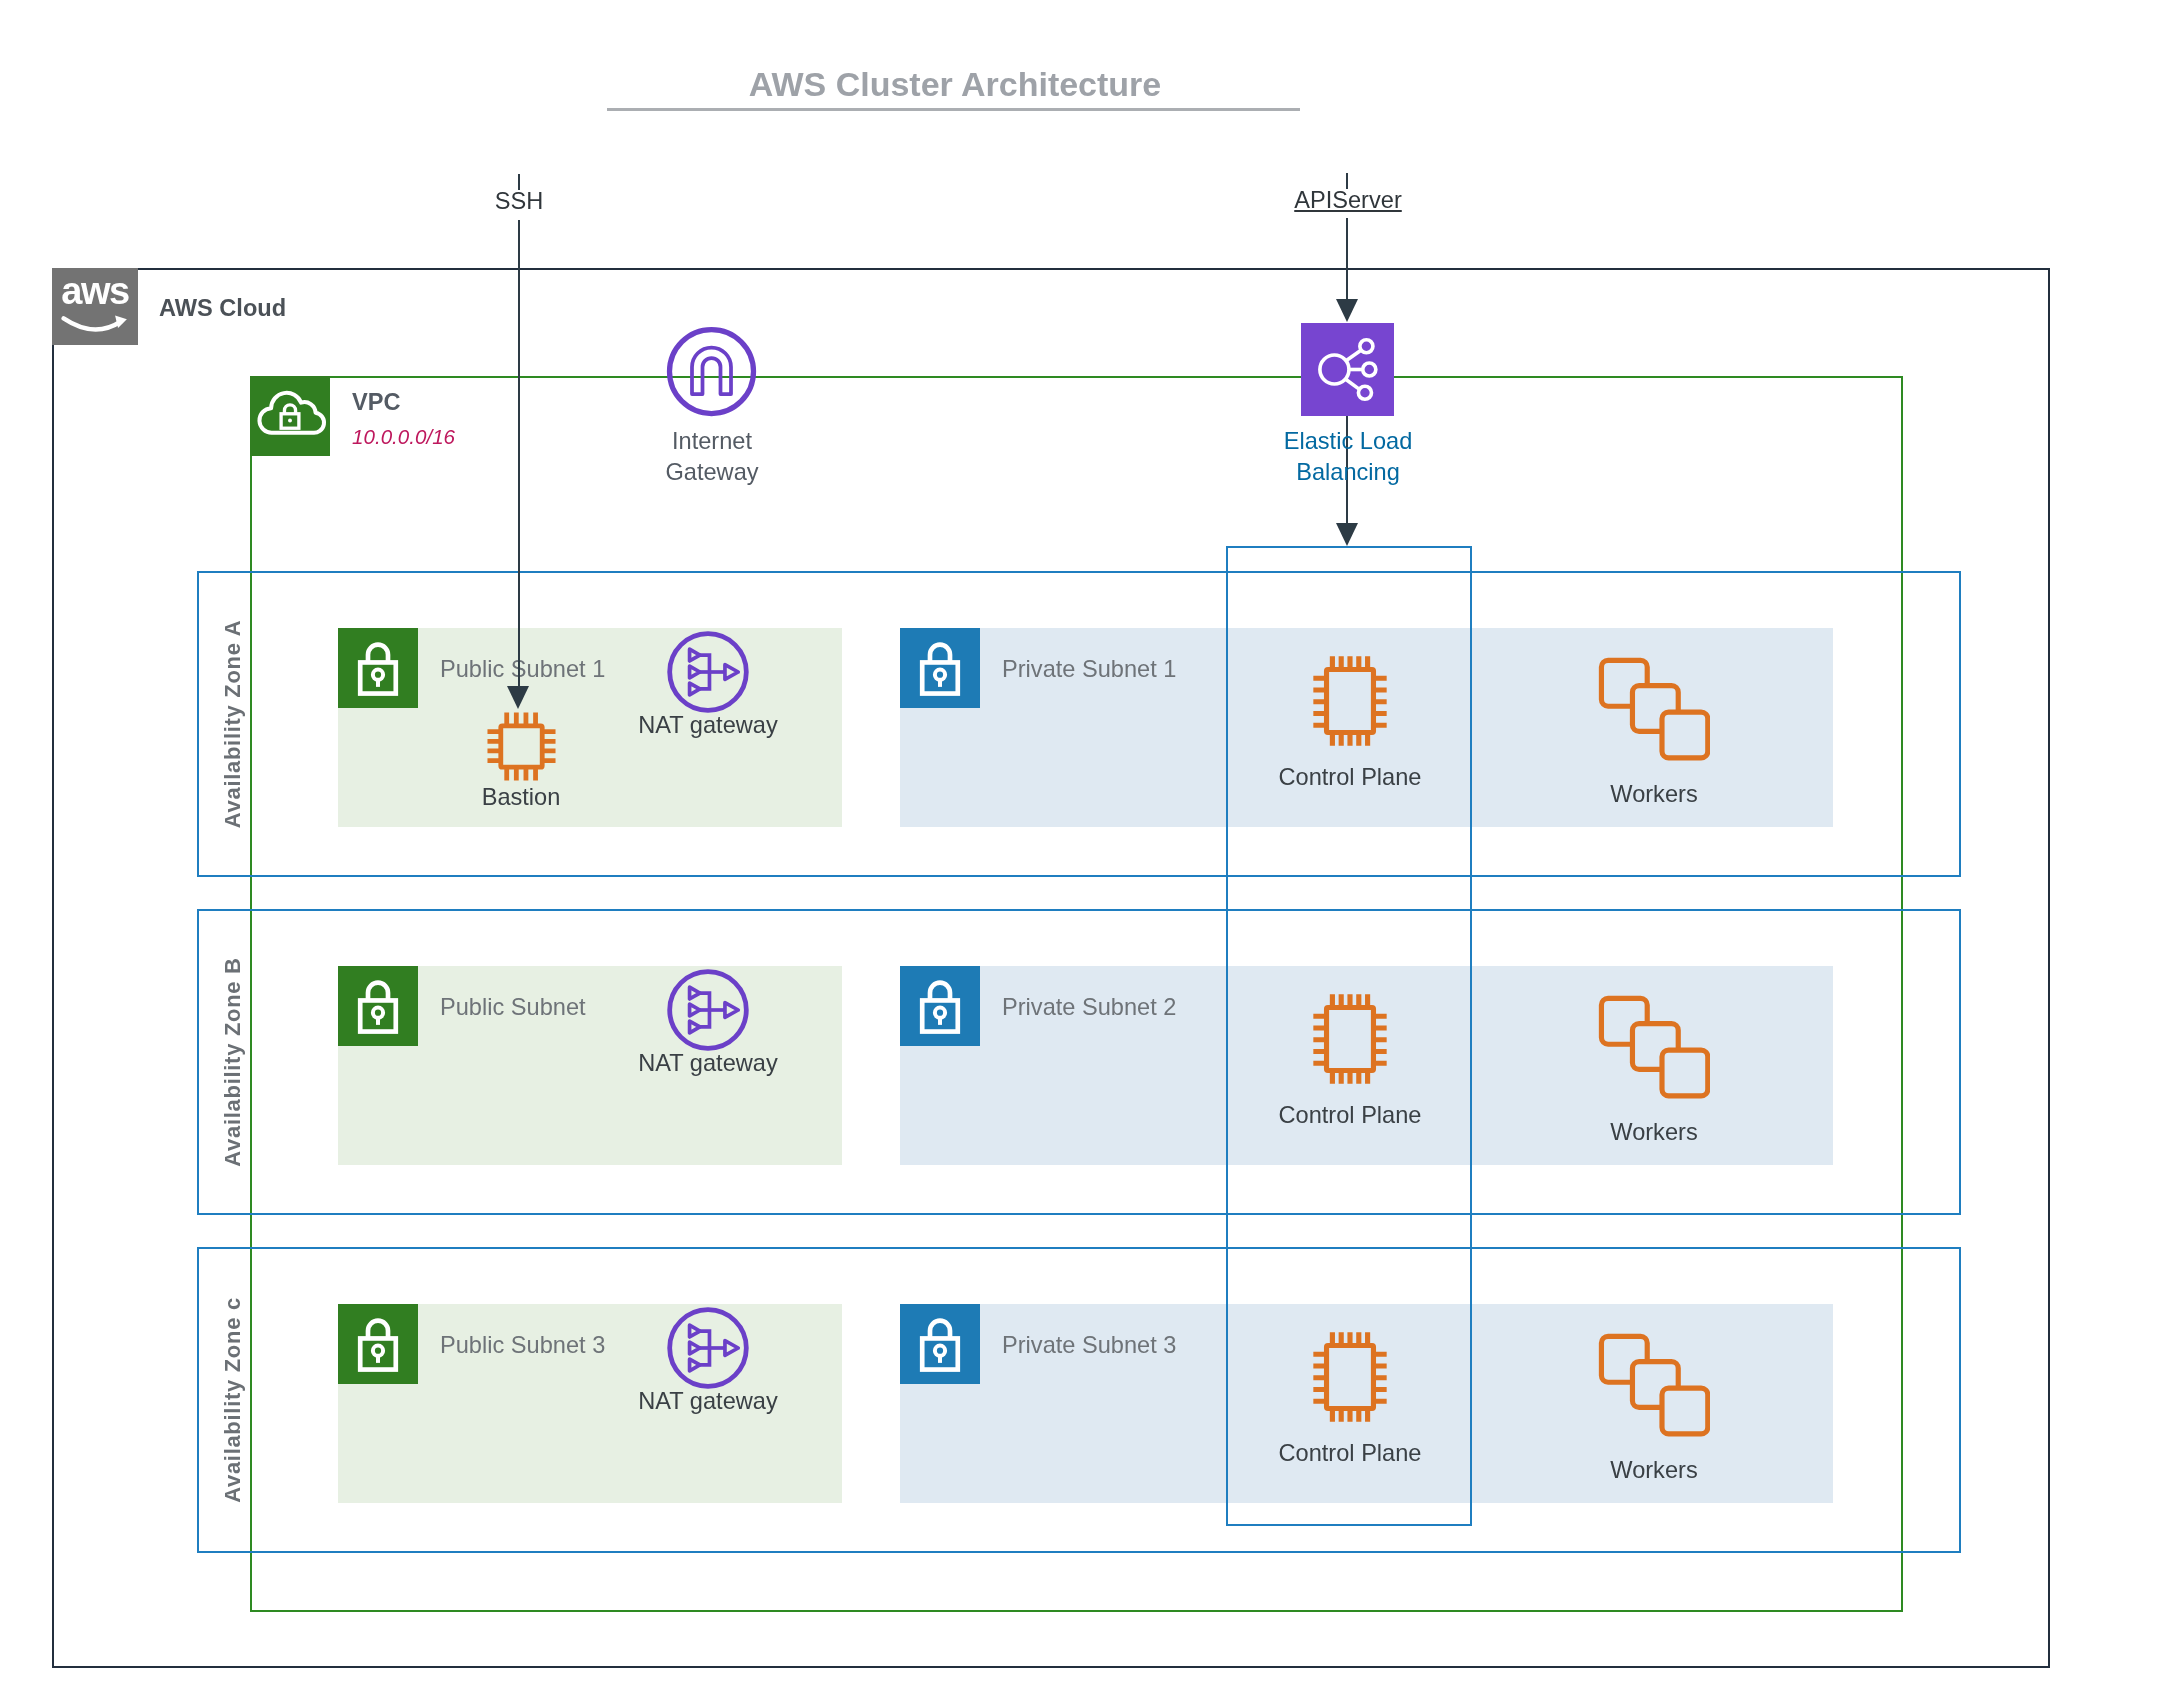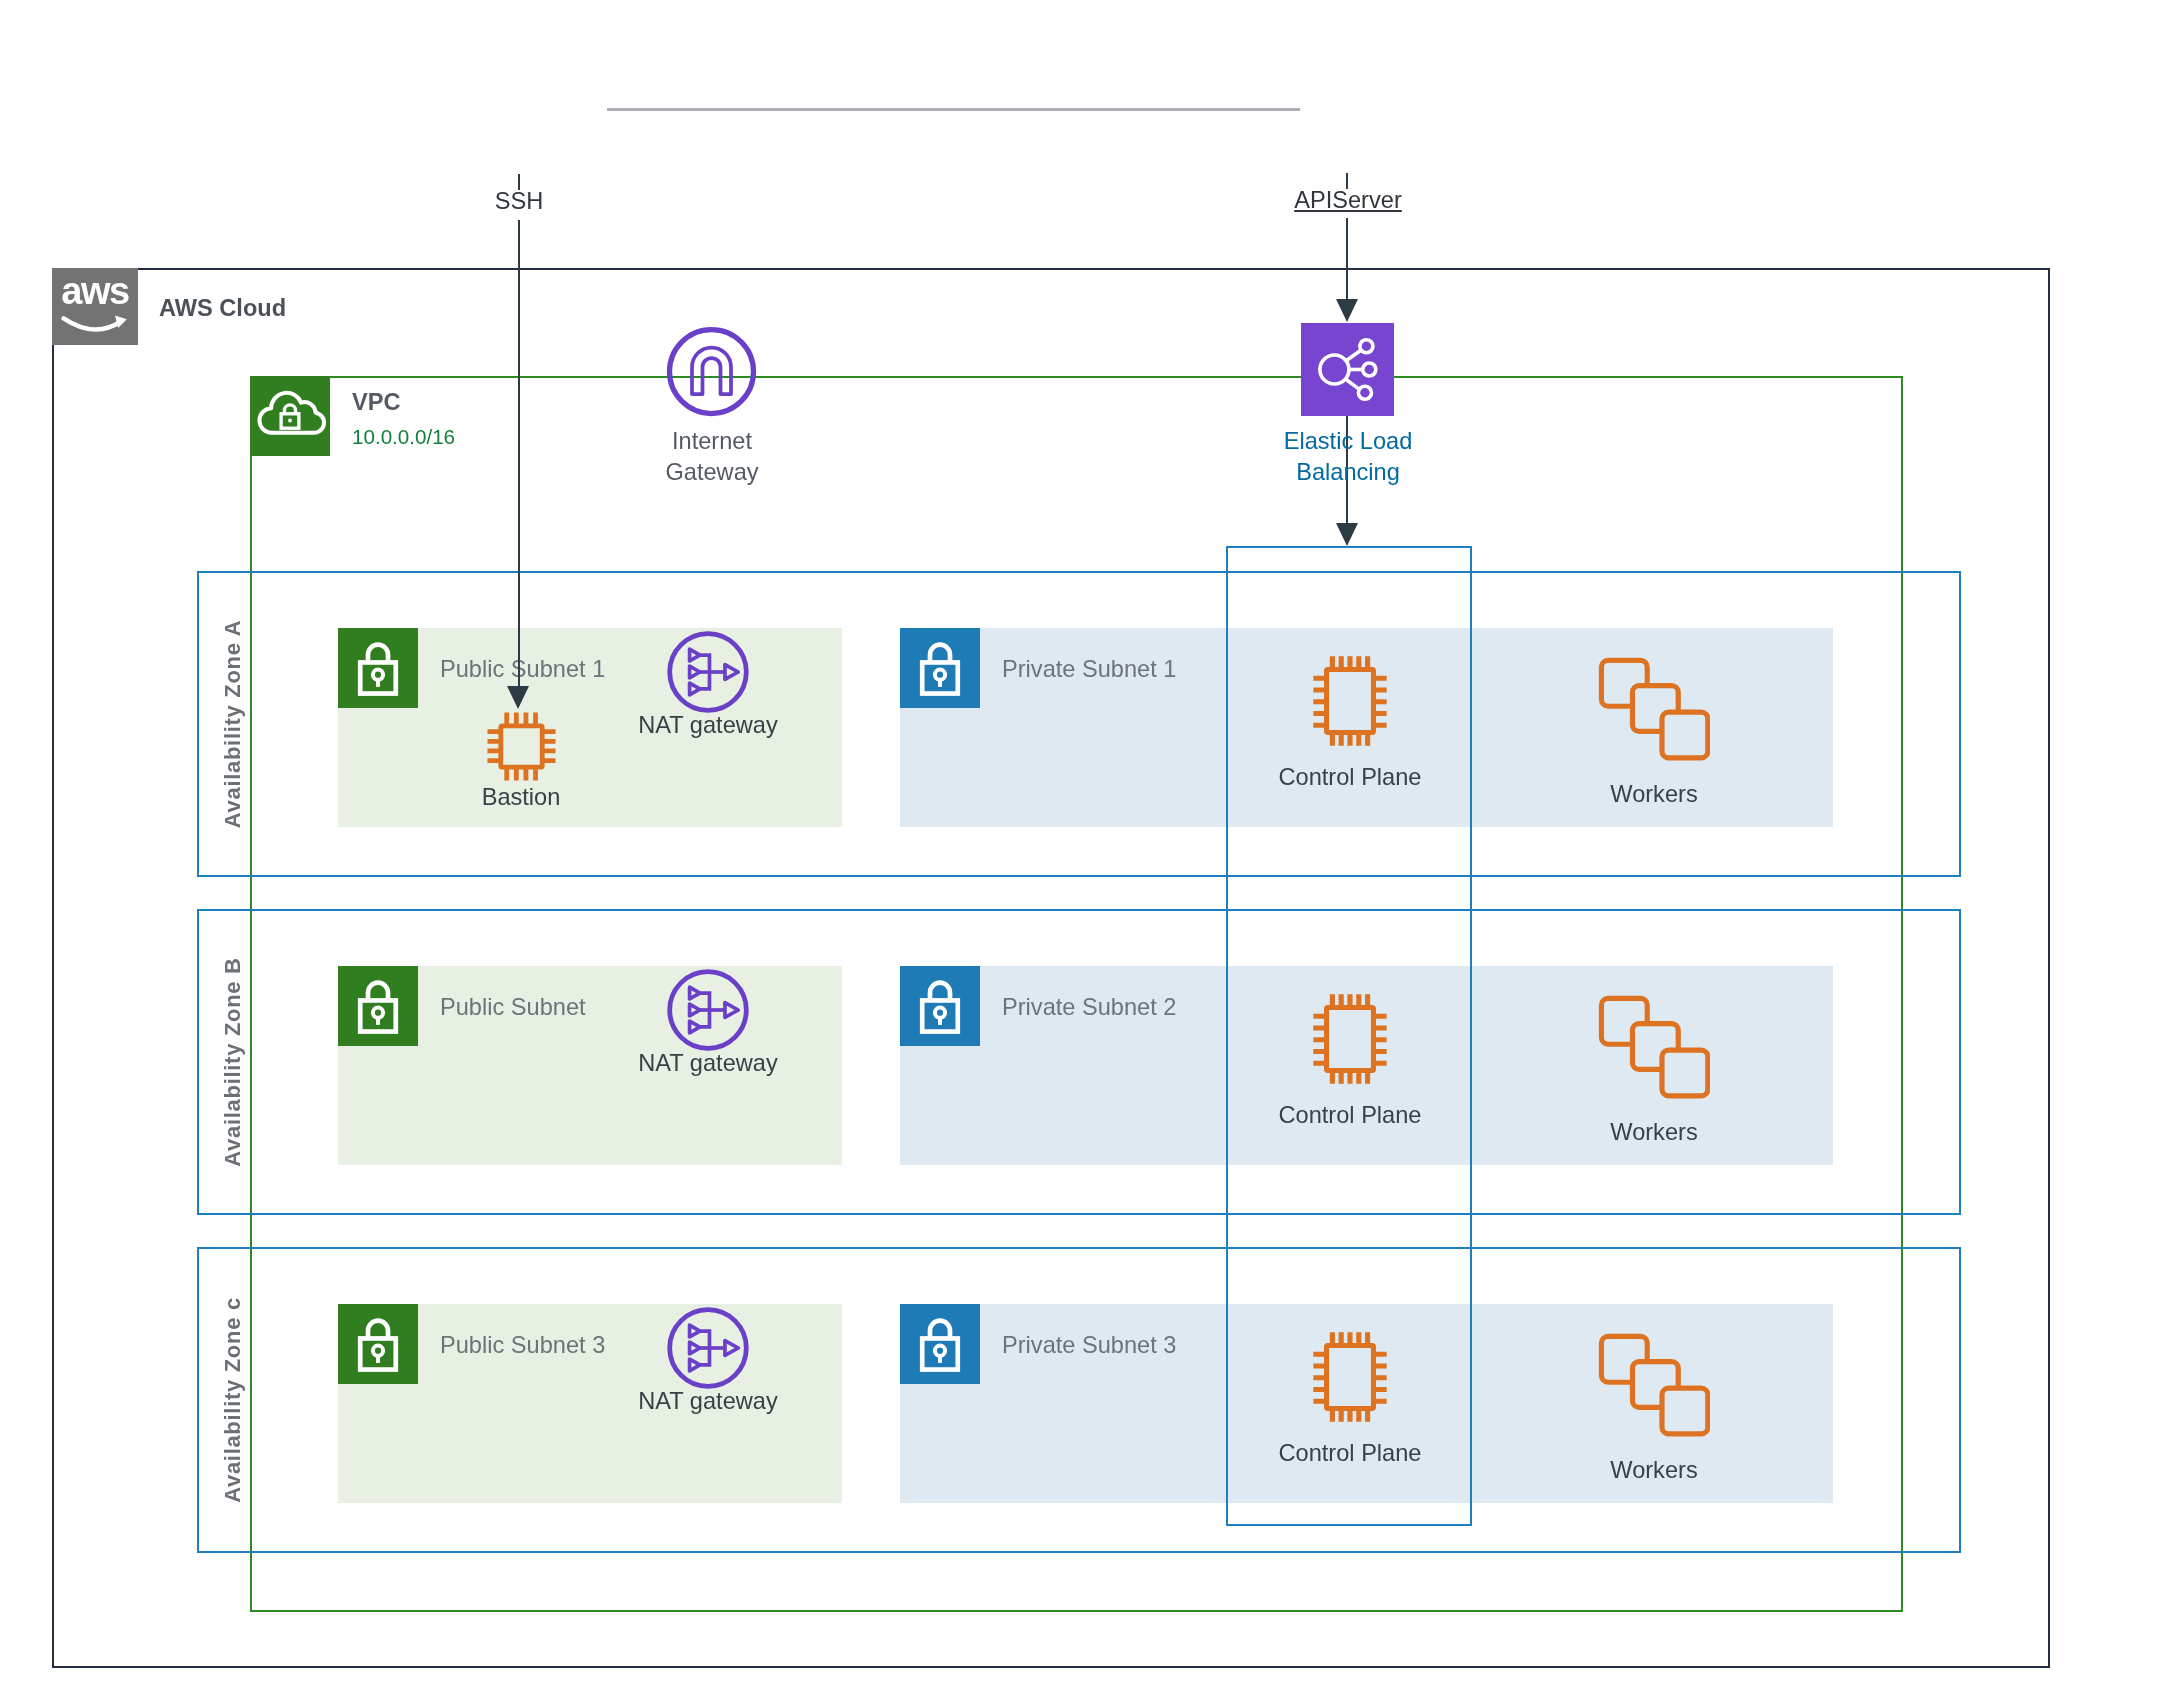--- a/index.html
+++ b/index.html
@@ -15,21 +15,21 @@
   
   .aws-box{left:52px;top:268px;width:1998px;height:1400px;border:2.9px solid #232F3E;z-index:1;}
   .aws-logo{left:52px;top:268px;width:86px;height:77px;background:#737373;z-index:2;}
   .aws-logo-text{position:absolute;top:1.5px;left:0;width:100%;text-align:center;color:#ffffff;font-size:38px;font-weight:bold;letter-spacing:-1.5px;}
   .aws-smile{position:absolute;left:7.4px;top:46px;}
   .aws-label{left:159px;top:295px;font-size:23.6px;font-weight:bold;color:#4B5157;z-index:6;white-space:nowrap;}
 
   .vpc-box{left:250px;top:376px;width:1653px;height:1236px;border:2.2px solid #2E8A22;z-index:1;}
   .vpc-icon{left:250px;top:376px;width:80px;height:80px;background:#317E21;z-index:4;}
   .vpc-label{left:352px;top:389px;font-size:23.6px;font-weight:bold;color:#545B64;z-index:6;white-space:nowrap;}
-  .vpc-cidr{left:352px;top:425px;font-size:20.6px;color:#15803d;z-index:6;white-space:nowrap;}
+  .vpc-cidr{left:352px;top:425px;font-size:20.6px;color:#be185d;z-index:6;white-space:nowrap;font-style:italic;}
 
   
   .az{left:197px;width:1764px;height:306px;border:2.2px solid #1F7EC0;z-index:2;}
   .az-a{top:571px;} .az-b{top:909px;} .az-c{top:1247px;}
   .az-name{position:absolute;left:34px;top:50%;transform:translate(-50%,-50%) rotate(-90deg);font-size:22px;font-weight:bold;color:#6B7075;white-space:nowrap;letter-spacing:0.7px;}
   .fill-public{position:absolute;left:139px;top:55px;width:504px;height:199px;background:#E7F0E3;}
   .fill-private{position:absolute;left:701px;top:55px;width:933px;height:199px;background:#DFE9F2;}
   .lock{position:absolute;width:80px;height:80px;}
   .lock-public{left:139px;top:55px;background:#317E21;}
   .lock-private{left:701px;top:55px;background:#1E7BB5;}
@@ -66,20 +66,21 @@
   .api-line1{left:1346px;top:218px;height:83px;}
   .api-arrow1{left:1336px;top:299px;}
   .api-line2{left:1346px;top:416px;height:108px;}
   .api-arrow2{left:1336px;top:523px;}
 </style>
 </head>
 <body>
 
 <div class="canvas">
 
+  <div class="abs title">AWS Cluster Architecture</div>
   <div class="abs title-underline"></div>
 
   <div class="abs aws-box"></div>
   <div class="abs aws-logo">
     <div class="aws-logo-text">aws</div>
     <svg class="aws-smile" width="71" height="25" viewBox="0 0 96 34">
       <path d="M6,6 Q48,34 84,10" stroke="#ffffff" stroke-width="6" fill="none" stroke-linecap="round"></path>
       <path d="M76,2 L92,7 L80,19 Z" fill="#ffffff"></path>
     </svg>
   </div>

